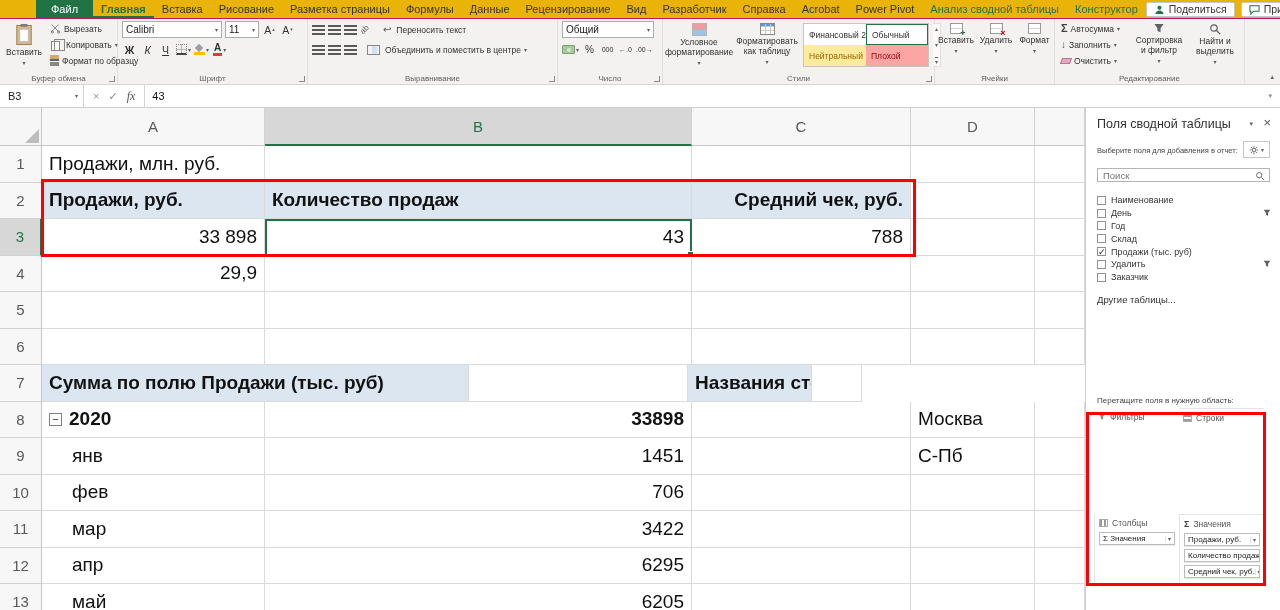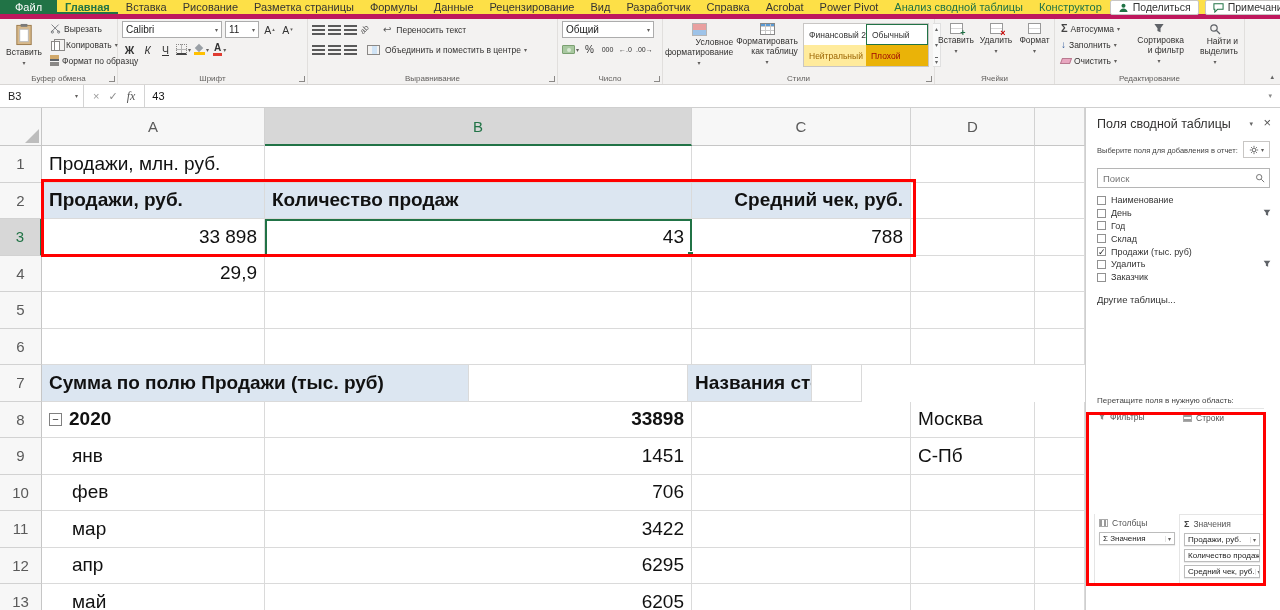--- a/index.html
+++ b/index.html
@@ -1,41 +1,41 @@
 <!DOCTYPE html>
 <html><head>
 <meta charset="utf-8">
 <style>
 *{margin:0;padding:0;box-sizing:border-box;}
 html,body{width:1280px;height:610px;overflow:hidden;}
 body{font-family:"Liberation Sans","DejaVu Sans",sans-serif;background:#fff;color:#222;position:relative;}
 .app{position:absolute;inset:0;}
 
 
-.tabstrip{position:absolute;left:0;top:0;right:0;height:19px;background:#fde047;display:flex;align-items:stretch;font-size:11px;border-bottom:5px solid #be185d;z-index:5;}
+.tabstrip{position:absolute;left:0;top:0;right:0;height:19px;background:#eab308;display:flex;align-items:stretch;font-size:11px;border-bottom:1px solid #be185d;z-index:5;padding-left:36px;}
 .tab{padding:0 8px;display:flex;align-items:center;color:#333;white-space:nowrap;}
 .tab.file{background:#217346;color:#fff;padding:0 15px;}
 .tab.active{color:#217346;font-weight:bold;box-shadow:inset 0 -2px 0 #217346;}
 .tab.ctx{color:#1e7145;}
 .tabstrip-right{margin-left:auto;display:flex;gap:6px;align-items:center;padding-right:6px;}
 .pill{display:flex;align-items:center;gap:4px;border:1px solid #c8c6c4;border-radius:2px;height:15px;padding:0 7px;font-size:10.5px;color:#333;background:#fff;}
 
 
 .ribbon{position:absolute;left:0;top:19px;right:0;height:66px;background:#f3f2f1;border-bottom:1px solid #d8d6d4;display:flex;z-index:4;}
 .rgroup{position:relative;border-right:1px solid #e1dfdd;height:100%;padding:2px 4px 14px;flex:0 0 auto;}
 .rg-label{position:absolute;left:0;right:0;bottom:1px;text-align:center;font-size:8px;color:#605e5c;white-space:nowrap;overflow:hidden;}
 .launcher{position:absolute;right:2px;bottom:2px;width:6px;height:6px;border-right:1px solid #8a8886;border-bottom:1px solid #8a8886;}
 .row{display:flex;align-items:flex-start;gap:4px;}
 .rrow{display:flex;align-items:center;gap:3px;height:17px;margin-bottom:3px;}
 .scol{display:flex;flex-direction:column;gap:1px;}
 .sbtn{display:flex;align-items:center;gap:3px;font-size:8.5px;color:#323130;height:15px;padding:0 2px;white-space:nowrap;}
 .arr{font-size:6px;color:#605e5c;line-height:1;}
 .bigbtn{display:flex;flex-direction:column;align-items:center;font-size:8.5px;color:#323130;text-align:center;line-height:1.15;padding:2px 2px;gap:2px;}
 .bigbtn .bl{white-space:nowrap;}
-.bigbtn.wrap .bl{white-space:normal;text-align:right;}
+.bigbtn.wrap .bl{white-space:normal;}
 .combo{background:#fff;border:1px solid #acacac;height:17px;display:flex;align-items:center;font-size:10px;padding:0 3px;gap:3px;color:#222;}
 .combo .arr{margin-left:auto;}
 .tbtn{display:flex;align-items:center;justify-content:center;min-width:15px;height:16px;font-size:10.5px;color:#333;gap:1px;}
 .bold-g{font-weight:bold;}
 .ital-g{font-style:italic;}
 .und-g{text-decoration:underline;}
 
 
 .ic-copy{position:relative;width:9px;height:10px;border:1px solid #8a8886;background:#fff;margin:2px 3px 0 1px;}
 .ic-copy::before{content:"";position:absolute;left:2px;top:-3px;width:9px;height:10px;border:1px solid #8a8886;background:transparent;}
@@ -55,21 +55,21 @@
 .ic-cells{width:13px;height:11px;border:1px solid #999;background:repeating-linear-gradient(0deg,#fff 0 4px,#d8d8d8 4px 5px);position:relative;}
 .ic-cells.ins::after{content:"+";position:absolute;right:-4px;bottom:-5px;color:#1e7145;font-weight:bold;font-size:9px;background:transparent;}
 .ic-cells.del::after{content:"×";position:absolute;right:-4px;bottom:-5px;color:#c00;font-weight:bold;font-size:9px;}
 .ic-erase{width:10px;height:6px;background:#e8a7c0;transform:skewX(-20deg);border:1px solid #b97a90;}
 .ic-sigma{font-weight:bold;font-size:11px;color:#444;line-height:1;}
 .ic-down{color:#2b579a;font-size:10px;line-height:1;}
 .gallery{background:#fff;border:1px solid #c8c6c4;display:grid;grid-template-columns:62px 62px;grid-auto-rows:21px;margin-top:2px;}
 .stylechip{font-size:8.5px;display:flex;align-items:center;padding:0 5px;white-space:nowrap;overflow:hidden;color:#333;}
 .stylechip.current{border:1.5px solid #217346;background:#fff;}
 .stylechip.neutral{background:#ffeb9c;color:#9c6500;}
-.stylechip.bad{background:#eab308;color:#9c0006;}
+.stylechip.bad{background:#fca5a5;color:#9c0006;}
 .gsb{display:flex;flex-direction:column;justify-content:space-between;height:44px;margin-top:2px;padding:1px 2px;border:1px solid #e0e0e0;border-left:none;background:#fafafa;font-size:6px;color:#666;text-align:center;}
 .gsb .more{border-top:1px solid #666;}
 .ribbon-collapse{position:absolute;right:6px;bottom:3px;font-size:7px;color:#666;}
 
 
 .fbar{position:absolute;left:0;top:85px;right:0;height:23px;background:#fff;border-bottom:1px solid #cfcfcf;display:flex;align-items:stretch;font-size:11px;z-index:4;}
 .namebox{width:84px;border-right:1px solid #d4d4d4;display:flex;align-items:center;padding-left:8px;color:#222;}
 .namebox .arr{margin-left:auto;padding:0 5px;}
 .fbtns{display:flex;align-items:center;gap:9px;padding:0 9px;border-right:1px solid #d4d4d4;color:#999;}
 .fbtns .ok{color:#8a8a8a;}
@@ -98,21 +98,21 @@
 .pfbtn{margin-left:auto;width:18px;height:18px;border:1px solid #9a9a9a;background:#fff;display:flex;align-items:center;justify-content:center;gap:1px;flex:0 0 auto;}
 .colbox{width:13px;height:13px;border:1px solid #808080;background:#fff;display:flex;align-items:center;justify-content:center;font-size:11px;font-weight:normal;color:#333;margin-right:7px;flex:0 0 auto;line-height:1;}
 
 
 .pane{position:absolute;left:1085px;top:108px;width:195px;height:502px;background:#fff;border-left:1px solid #cfcfcf;font-size:9.5px;color:#333;}
 .pane-title{position:absolute;left:11px;top:9px;font-size:12.5px;color:#323130;}
 .pane-opts{position:absolute;right:27px;top:12px;font-size:7px;color:#666;}
 .pane-close{position:absolute;right:9px;top:7px;font-size:13px;color:#555;}
 .choose{position:absolute;left:11px;top:38px;width:142px;font-size:7.5px;color:#444;line-height:1.2;}
 .gearbtn{position:absolute;right:10px;top:33px;width:27px;height:17px;border:1px solid #c8c6c4;background:#fff;display:flex;align-items:center;justify-content:center;gap:2px;}
-.searchbox{position:absolute;left:11px;top:60px;right:10px;height:20px;border:1px solid #b5b5b5;display:flex;align-items:center;padding-right:4px;background:#fff;}
+.searchbox{position:absolute;left:11px;top:60px;right:10px;height:14px;border:1px solid #b5b5b5;display:flex;align-items:flex-end;padding-right:4px;background:#fff;}
 .searchbox input{border:none;outline:none;flex:1;font-size:9.5px;padding:0 5px;color:#333;font-family:inherit;background:transparent;}
 .fields{position:absolute;left:11px;top:86px;right:9px;}
 .field{height:12.8px;display:flex;align-items:center;gap:5px;}
 .cbx{width:9px;height:9px;border:1px solid #919191;background:#fff;font-size:9px;line-height:8px;text-align:center;color:#222;flex:0 0 auto;}
 .flabel{white-space:nowrap;overflow:hidden;font-size:9px;}
 .ffilter{margin-left:auto;flex:0 0 auto;}
 .more-tables{position:absolute;left:11px;top:186px;font-size:9.5px;color:#333;}
 .draghint{position:absolute;left:11px;top:288px;font-size:8px;color:#444;}
 .areas{position:absolute;left:8px;top:300px;width:170px;height:178px;display:grid;grid-template-columns:85px 85px;grid-template-rows:106px 72px;background:#fff;}
 .area{padding:4px 4px;position:relative;overflow:hidden;}

